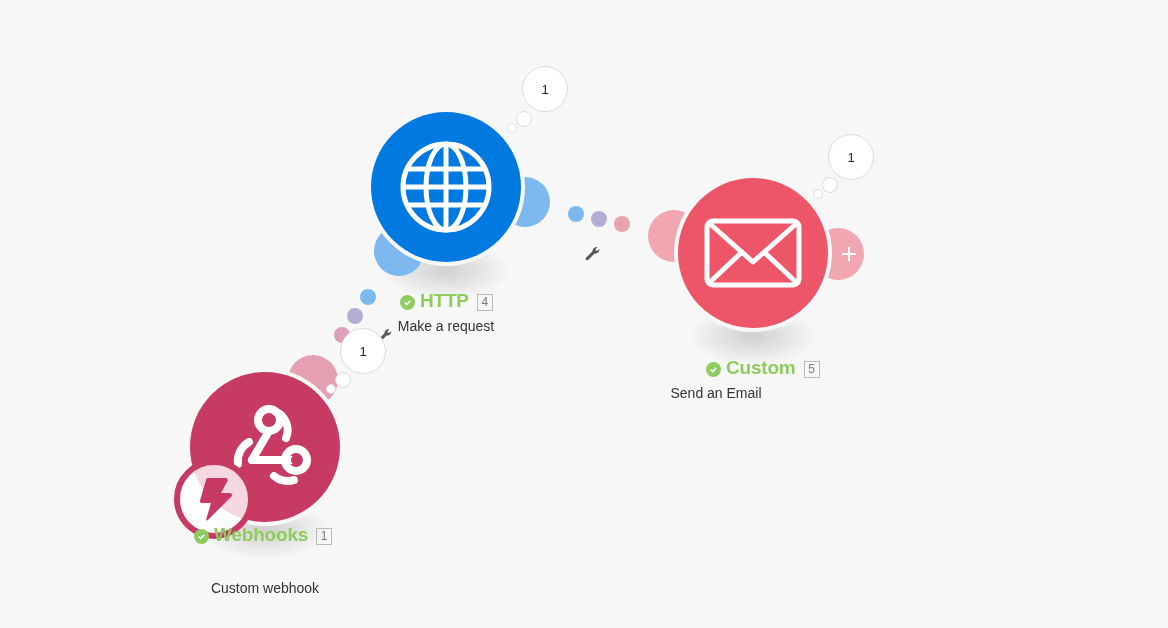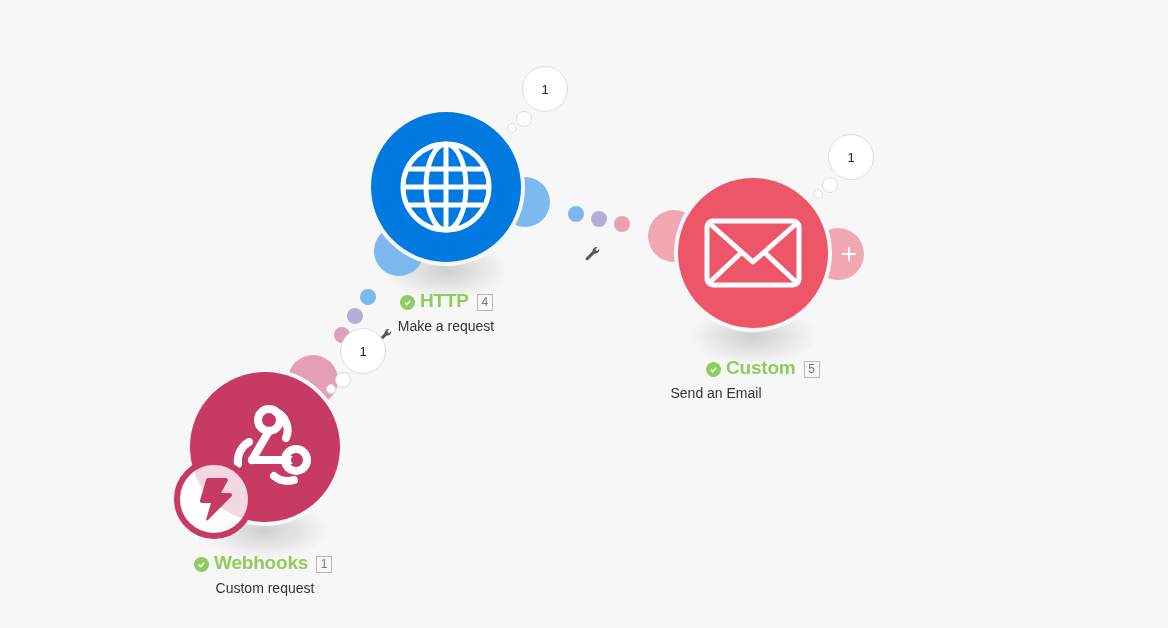--- a/index.html
+++ b/index.html
@@ -99,30 +99,30 @@
         <path d="M14 2 L32 2 A2 2 0 0 1 33.5 5 L27 17 L36 17 A2 2 0 0 1 37.4 20.4 L14 44 A1 1 0 0 1 12.3 43 L17 27 L8 27 A2 2 0 0 1 6 24.5 L12 4 A2 2 0 0 1 14 2 Z" fill="#c73a63"></path>
       </svg>
     </div>
 
     <div class="bubble-dot" style="left:326px;top:384px;width:10px;height:10px;"></div>
     <div class="bubble-dot" style="left:335px;top:372px;width:16px;height:16px;"></div>
     <div class="bubble" style="left:340px;top:328px;width:46px;height:46px;">
       <span>1</span>
     </div>
 
-    <div class="label-row" style="left:194px;top:552px;">
+    <div class="label-row" style="left:194px;top:524px;">
       <span class="check">
         <svg width="9" height="9" viewBox="0 0 10 10">
             <path d="M2 5.2 L4.2 7.2 L8 3" stroke="#fff" stroke-width="1.8" fill="none"></path>
           </svg>
       </span>
       <span class="title">Webhooks</span>
       <span class="idx">1</span>
     </div>
-    <div class="sub" style="left:265px;top:580px;">Custom request</div>
+    <div class="sub" style="left:265px;top:580px;">Custom webhook</div>
   </div>
 
   <div>
     <div class="shadow" style="left:381px;top:240px;width:130px;height:60px;"></div>
 
     <div class="circle" style="left:374px;top:226px;width:50px;height:50px;background:#7db9ee;"></div>
 
     <div class="circle" style="left:500px;top:177px;width:50px;height:50px;background:#7db9ee;"></div>
     <div class="node-main" style="left:371px;top:112px;width:150px;height:150px;background:#0079e0;box-shadow:0 0 0 4px #f7f7f7;">
       <svg width="96" height="96" viewBox="0 0 96 96">

